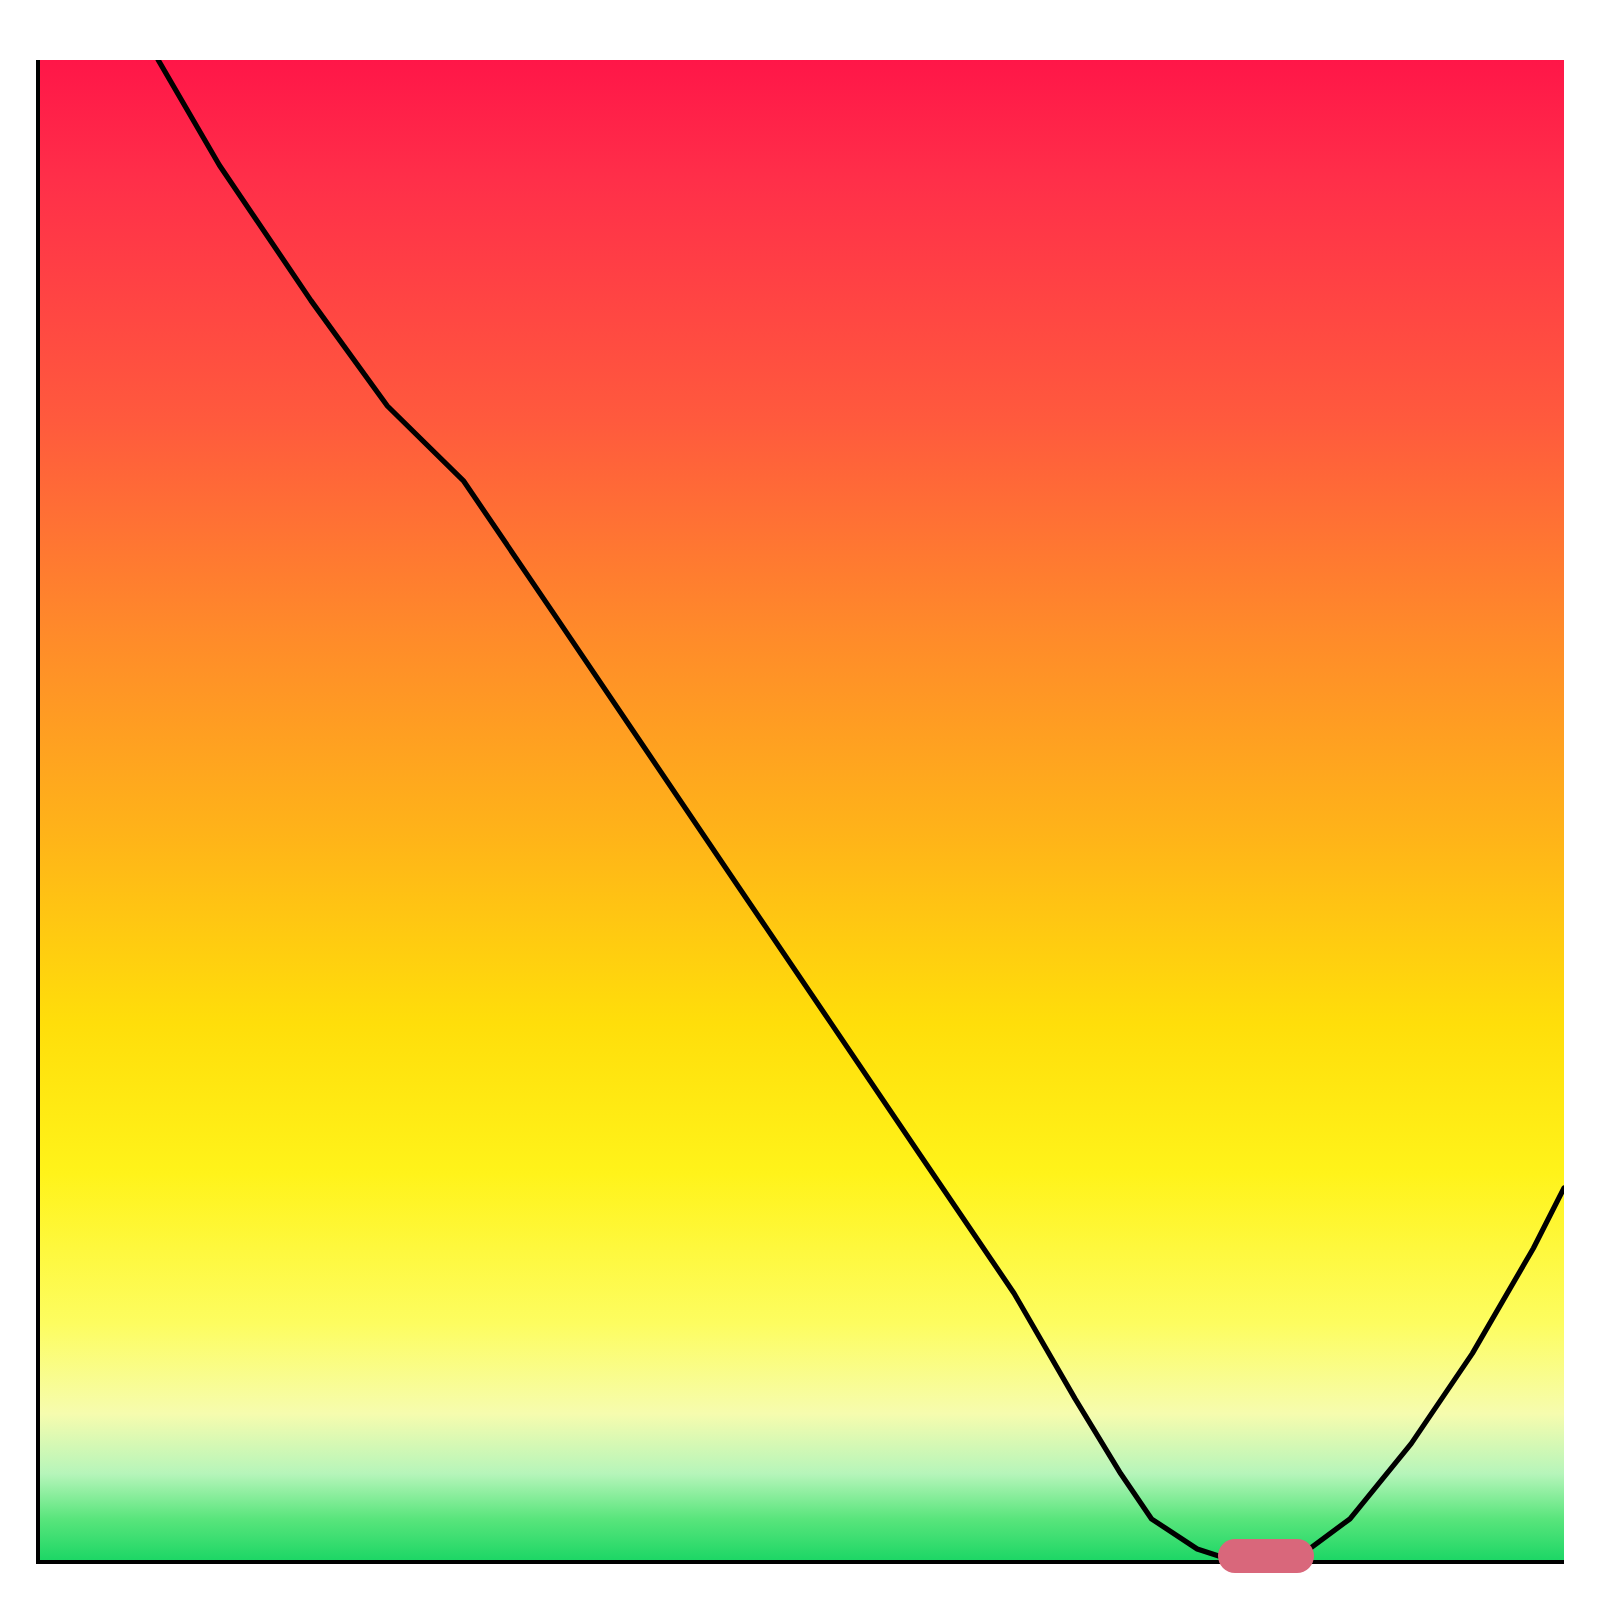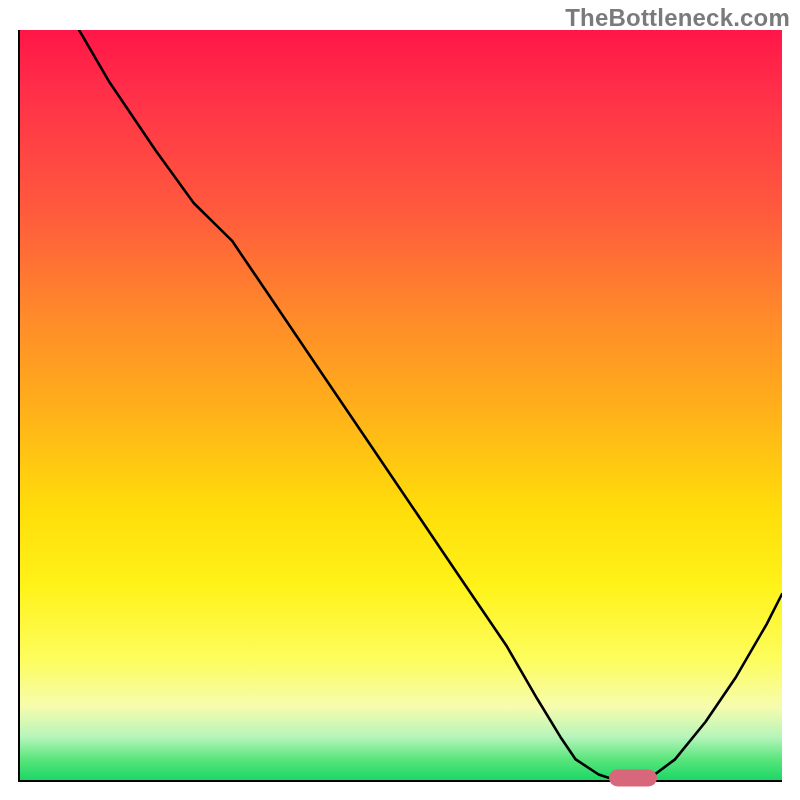--- a/index.html
+++ b/index.html
@@ -75,21 +75,20 @@
     height: 17px;
     background: #d9677b;
     border-radius: 9px;
     transform: translate(-50%, -50%);
   }
 </style>
 </head>
 <body>
 <div class="container">
 
-  <div class="watermark">TheBottleneck.com</div>
 
   <div class="plot-frame">
     <div class="gradient-bg"></div>
 
     <svg class="curve-svg" viewBox="0 0 764 752" preserveAspectRatio="none">
       <path id="curve-path" fill="none" stroke="#000000" stroke-width="2.6" stroke-linejoin="round" stroke-linecap="round" d="M61.1 0.0 L91.7 52.6 L137.5 120.3 L175.7 173.0 L213.9 210.6 L259.8 278.2 L305.6 345.9 L351.4 413.6 L397.3 481.3 L443.1 549.0 L489.0 616.6 L519.5 669.3 L542.4 706.9 L557.7 729.4 L580.6 744.5 L603.6 752.0 L626.5 752.0 L657.0 729.4 L687.6 691.8 L718.2 646.7 L748.7 594.1 L764.0 564.0"></path>
     </svg>
 
     <svg class="axes" viewBox="0 0 764 752" preserveAspectRatio="none">
 

